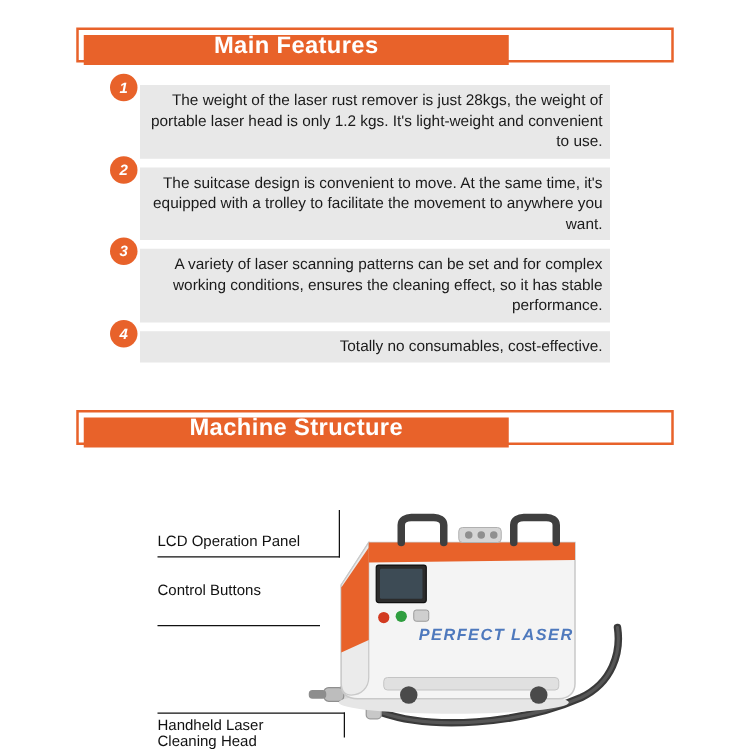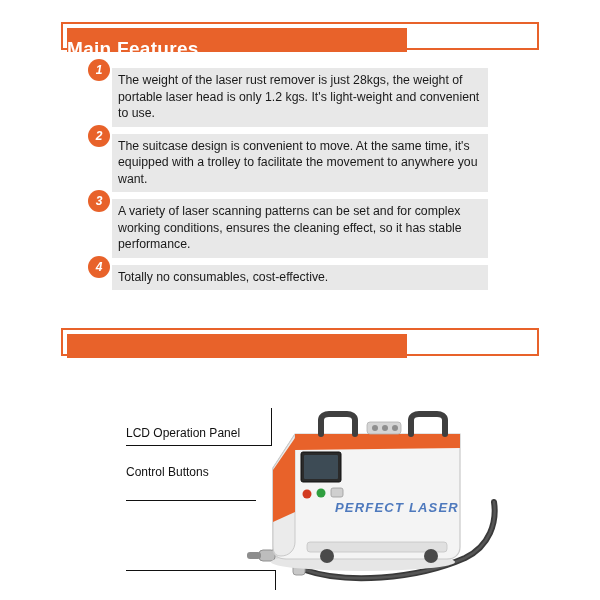--- a/index.html
+++ b/index.html
@@ -40,25 +40,25 @@
     height: 24px;
     background: #e8622a;
   }
   .banner-title {
     position: absolute;
     left: 6px;
     top: 8px;
     width: 340px;
     height: 30px;
     line-height: 30px;
+    text-align: center;
     color: #ffffff;
     font-size: 19px;
     font-weight: bold;
     letter-spacing: 0.3px;
-    margin-top: 12px;
   }
 
   
   .features {
     margin-top: 10px;
     padding-left: 112px;
     padding-right: 112px;
   }
   .feature-row {
     position: relative;
@@ -81,20 +81,21 @@
     z-index: 3;
   }
   .feature-text {
     background: #e8e8e8;
     color: #1a1a1a;
     font-size: 12.3px;
     line-height: 16.5px;
     padding: 4px 6px 5px 6px;
     box-sizing: border-box;
     min-height: 22px;
+    text-align: right;
   }
 
   
   .figure {
     position: relative;
     width: 600px;
     height: 230px;
     margin-top: 8px;
   }
   .callout {
@@ -146,31 +147,34 @@
   <div class="feature-row">
     <div class="badge">4</div>
     <div class="feature-text">Totally no consumables, cost-effective.</div>
   </div>
 
 </div>
 
 <div class="banner" style="margin-top:30px;">
   <div class="banner-bar"></div>
   <div class="banner-fill"></div>
+  <div class="banner-title">Machine Structure</div>
 </div>
 
 <div class="figure">
 
   <div class="callout" style="left:126px; top:391px; top:-0px; margin-top:55px;">LCD Operation Panel</div>
   <div class="leader h" style="left:126px; top:73px; width:146px;"></div>
   <div class="leader v" style="left:271px; top:36px; height:38px;"></div>
 
   <div class="callout" style="left:126px; top:94px;">Control Buttons</div>
   <div class="leader h" style="left:126px; top:128px; width:130px;"></div>
 
+  <div class="callout" style="left:126px; top:202px; white-space:pre-line;">Handheld Laser
+Cleaning Head</div>
   <div class="leader h" style="left:126px; top:198px; width:150px;"></div>
   <div class="leader v" style="left:275px; top:198px; height:20px;"></div>
 
   <svg class="photo" viewBox="0 0 290 230" aria-hidden="true">
 
     <path d="M90 198 C 130 212, 200 208, 250 186 C 275 174, 282 150, 279 130" fill="none" stroke="#3a3a3a" stroke-width="6" stroke-linecap="round"></path>
     <path d="M90 198 C 130 212, 200 208, 250 186 C 275 174, 282 150, 279 130" fill="none" stroke="#565656" stroke-width="2.5" stroke-linecap="round"></path>
 
     <g>
       <rect x="55" y="176" width="46" height="15" rx="7" fill="#d9d9d9" stroke="#9a9a9a" stroke-width="1"></rect>

